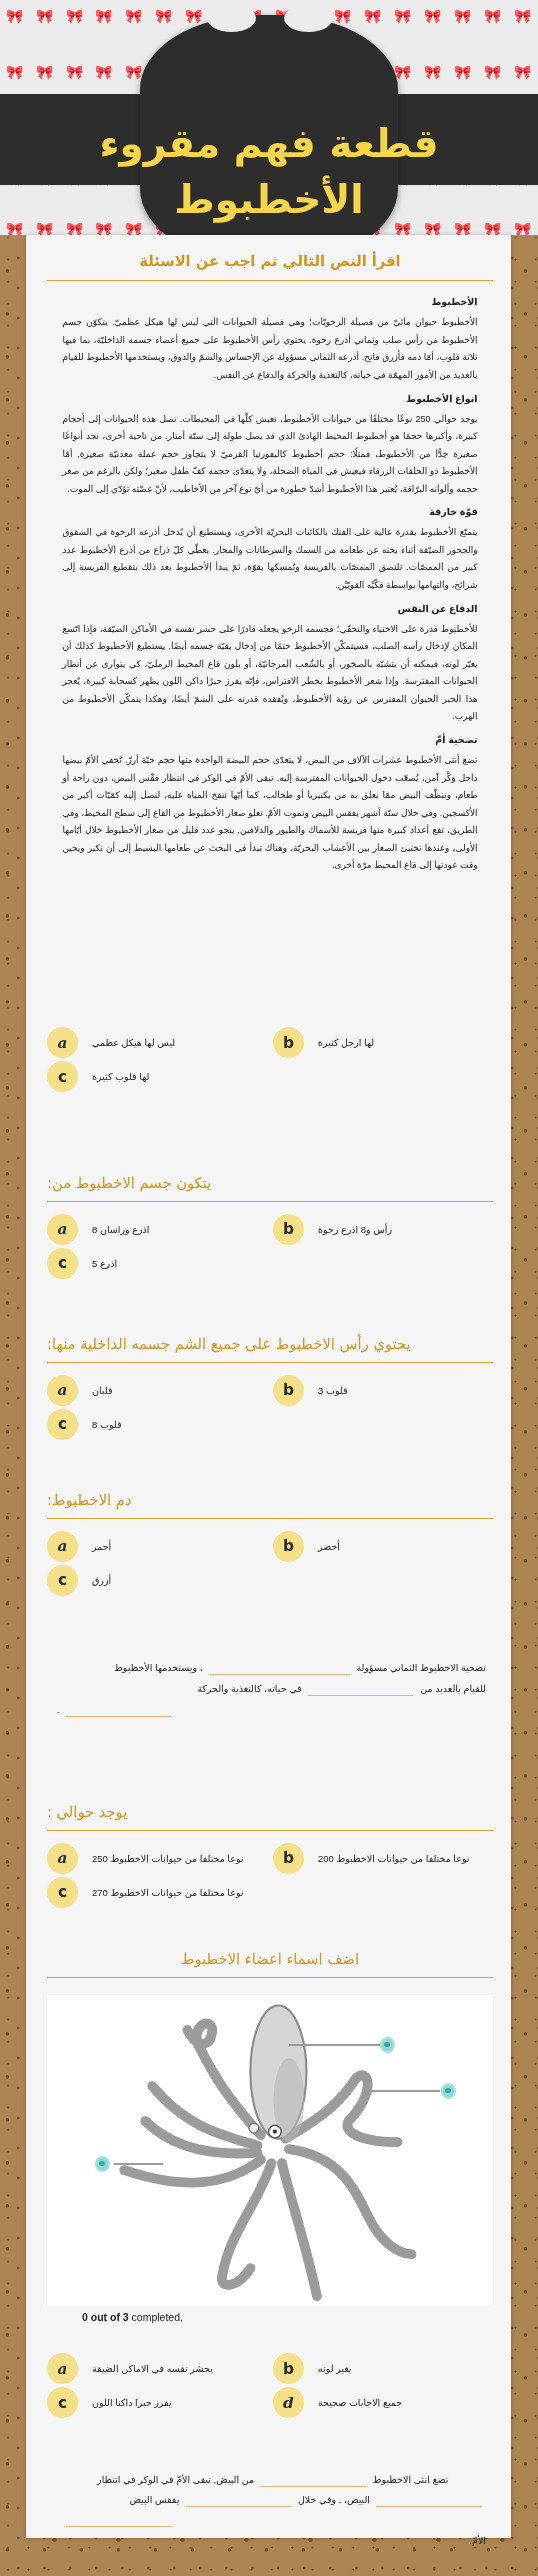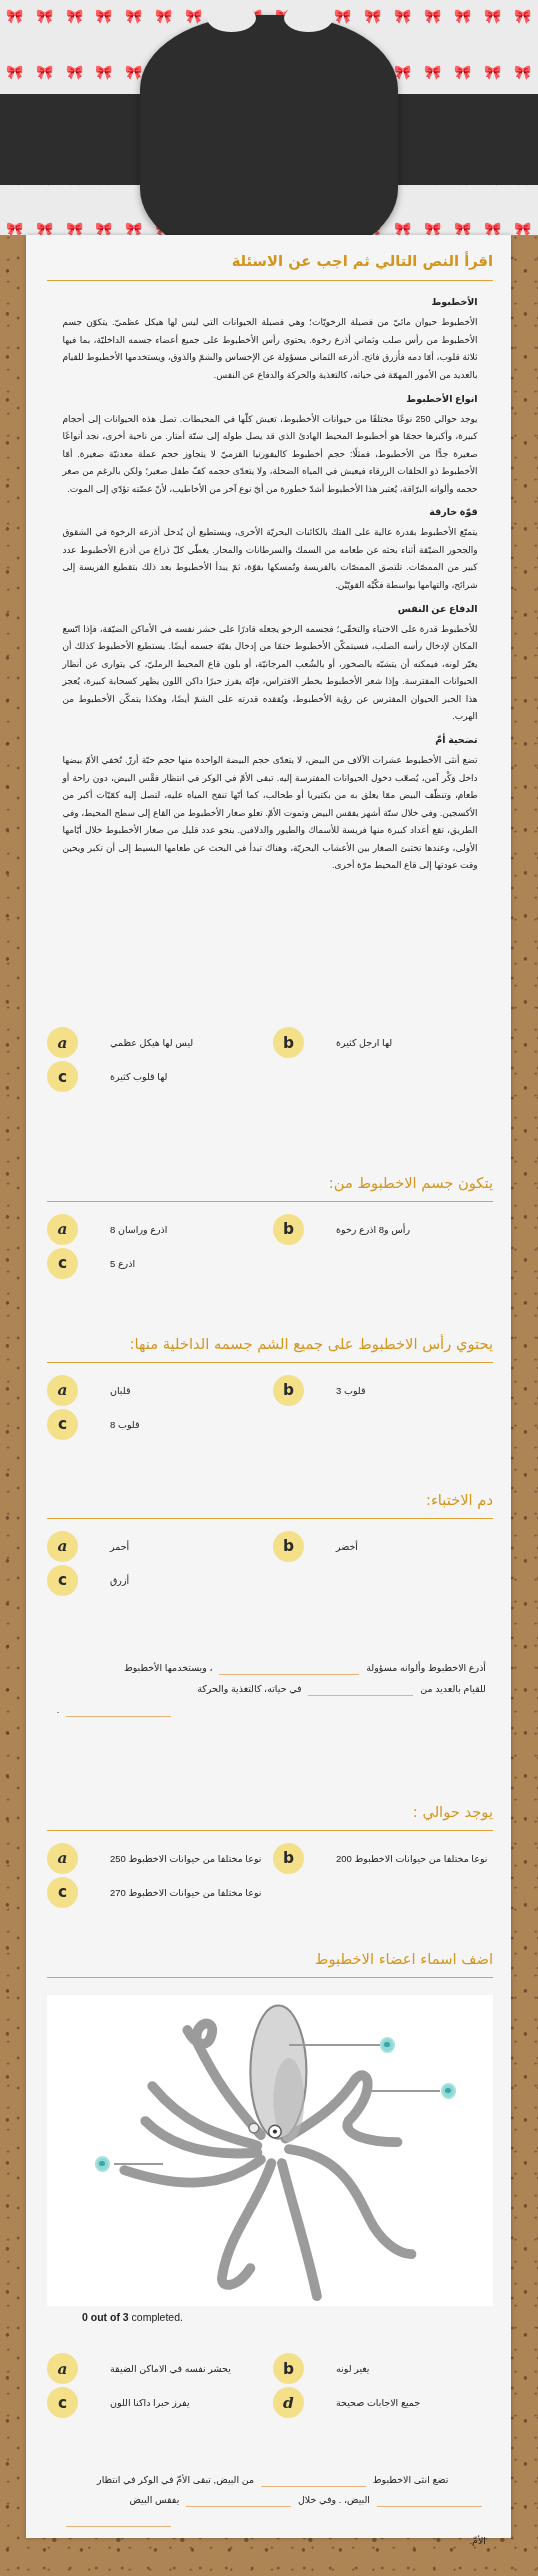--- a/index.html
+++ b/index.html
@@ -58,40 +58,40 @@
     box-shadow: 0 0 4.2px rgba(0,0,0,0.25);
   }
   .section { position: absolute; left: 21px; width: 446px; }
   .sec-title {
     font-family: "DejaVu Sans", sans-serif;
     color: #d4951c; font-size: 14.7px; line-height: 22.4px;
     direction: rtl; padding-bottom: 7px;
     border-bottom: 1.4px solid #dea237;
   }
   .sec-title.bold { font-weight: bold; }
-  .sec-title.left { text-align: right; }
-  .sec-title.right { text-align: right; }
+  .sec-title.left { text-align: left; }
+  .sec-title.right { text-align: center; }
   .passage { direction: rtl; text-align: right; padding: 7px 15.4px 0 15.4px; color: #222; }
   .passage h4 { font-size: 9.5px; font-weight: bold; margin: 8.4px 0 7px; }
   .passage p { font-size: 9px; line-height: 17.5px; text-align: justify; }
   
   .options { position: relative; margin-top: 11.2px; height: 64px; }
   .opt {
     position: absolute; display: flex; align-items: center; height: 31px;
   }
   .opt-circle {
     width: 31px; height: 31px; border-radius: 50%;
     background: #f5e08a; color: #2b2b2b;
     font-family: "DejaVu Sans", sans-serif; font-weight: bold; font-size: 15.4px;
     display: flex; align-items: center; justify-content: center; flex-shrink: 0;
     cursor: pointer;
   }
   .opt-circle.italic { font-style: italic; font-family: "DejaVu Serif", serif; }
   .opt-label {
-    margin-left: 32px; font-size: 9.5px; color: #222; direction: rtl; white-space: nowrap;
+    margin-left: 14px; font-size: 9.5px; color: #222; direction: rtl; white-space: nowrap;
   }
   
   .fill { direction: rtl; font-size: 9.5px; color: #222; line-height: 21px; padding: 7px 7px 0 7px; }
   .blank {
     display: inline-block; border-bottom: 1.1px solid #e4b27a; height: 12.6px;
     vertical-align: middle; margin: 0 4.2px; background: transparent;
   }
   
   .diagram {
     position: relative; margin-top: 17px; width: 446px; height: 311px; background: #ffffff;
@@ -192,20 +192,21 @@
       <span>🎀</span>
       <span>🎀</span>
       <span>🎀</span>
       <span>🎀</span>
       <span>🎀</span>
   </div>
   <div class="title-band"></div>
   <div class="title-badge" style="top:15.4px;height:248px;"></div>
   <div class="badge-scallop" style="left:207px;top:3.5px;"></div>
   <div class="badge-scallop" style="left:284px;top:3.5px;"></div>
+  <div class="title-text">قطعة فهم مقروء الأخطبوط</div>
 </div>
 
 <div class="card">
 
   <div class="section" style="top:15.4px">
     <div class="sec-title bold right">اقرأ النص التالي ثم اجب عن الاسئلة</div>
     <div class="passage">
       <h4>الأخطبوط</h4>
       <p>الأخطبوط حيوان مائيّ من فصيلة الرخويّات؛ وهي فصيلة الحيوانات التي ليس لها هيكل عظميّ. يتكوّن جسم الأخطبوط من رأس صلب وثماني أذرع رخوة. يحتوي رأس الأخطبوط على جميع أعضاء جسمه الداخليّة، بما فيها ثلاثة قلوب، أمّا دمه فأزرق فاتح. أذرعه الثماني مسؤولة عن الإحساس والشمّ والذوق، ويستخدمها الأخطبوط للقيام بالعديد من الأمور المهمّة في حياته، كالتغذية والحركة والدفاع عن النفس.</p>
       <h4>انواع الأخطبوط</h4>
@@ -266,40 +267,40 @@
           <div class="opt-label">قلوب 3</div>
         </div>
       <div class="opt" style="left:0;top:34px">
           <div class="opt-circle">c</div>
           <div class="opt-label">قلوب 8</div>
         </div>
     </div>
   </div>
 
   <div class="section" style="top:1254px">
-    <div class="sec-title left">دم الاختباء:</div>
+    <div class="sec-title left">دم الاخطبوط:</div>
     <div class="options">
       <div class="opt" style="left:0;top:0">
           <div class="opt-circle italic">a</div>
           <div class="opt-label">أحمر</div>
         </div>
       <div class="opt" style="left:226px;top:0">
           <div class="opt-circle">b</div>
           <div class="opt-label">أخضر</div>
         </div>
       <div class="opt" style="left:0;top:34px">
           <div class="opt-circle">c</div>
           <div class="opt-label">أزرق</div>
         </div>
     </div>
   </div>
 
   <div class="section" style="top:1415px">
     <div class="fill">
-      <span>أذرع الاخطبوط وألوانه مسؤولة</span>
+      <span>تضحية الاخطبوط الثماني مسؤولة</span>
       <input class="blank" style="width: 140px; border-top: none; border-right: none; border-left: none; border-image: initial; border-bottom: 1.1px solid rgb(228, 178, 122);">
       <span>، ويستخدمها الأخطبوط</span><br>
       <span>للقيام بالعديد من</span>
       <input class="blank" style="width: 105px; border-top: none; border-right: none; border-left: none; border-image: initial; border-bottom: 1.1px solid rgb(228, 178, 122);">
       <span>في حياته، كالتغذية والحركة</span><br>
       <span style="display:inline-block;width:308px"></span>
       <input class="blank" style="width: 105px; border-top: none; border-right: none; border-left: none; border-image: initial; border-bottom: 1.1px solid rgb(228, 178, 122);">
       <span>.</span>
     </div>
   </div>

